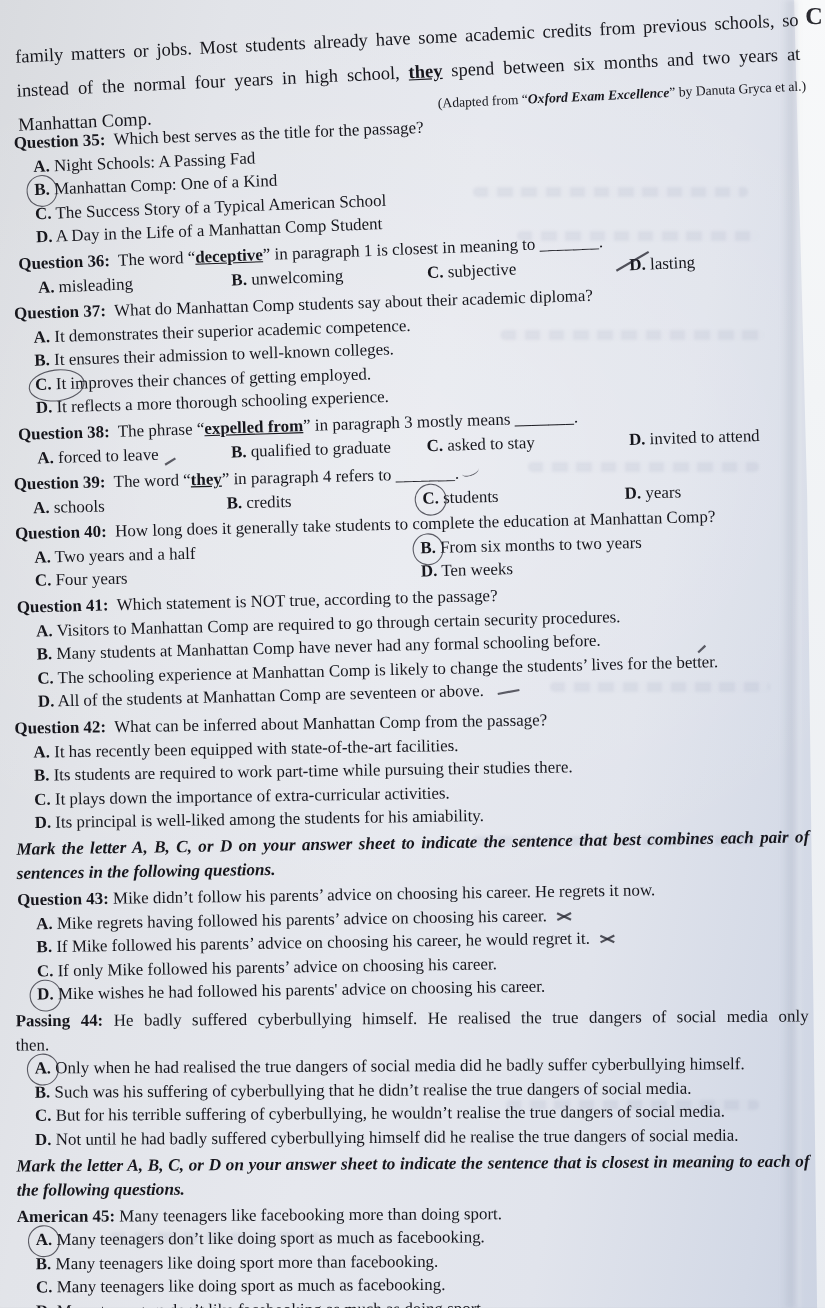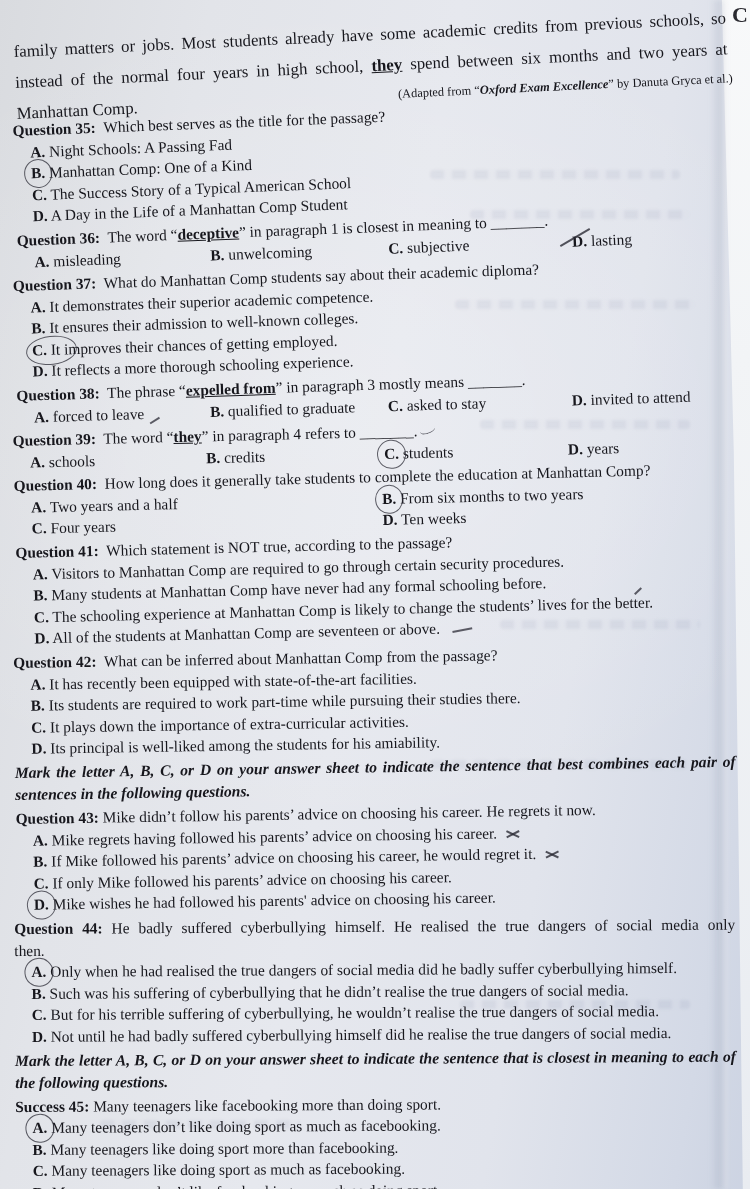--- a/index.html
+++ b/index.html
@@ -201,30 +201,30 @@
         <p class="opt"><span class="letter">A.</span> <span>Mike regrets having followed his parents’ advice on choosing his career.</span><span class="pen-x"></span></p>
         <p class="opt"><span class="letter">B.</span> <span>If Mike followed his parents’ advice on choosing his career, he would regret it.</span><span class="pen-x"></span></p>
         <p class="opt"><span class="letter">C.</span> <span>If only Mike followed his parents’ advice on choosing his career.</span></p>
         <p class="opt"><span class="letter pen-circle">D.</span> <span>Mike wishes he had followed his parents' advice on choosing his career.</span></p>
       </div>
     </section>
 
     <section class="sec r6">
 
       <div class="question">
-        <p class="stem wide"><span class="qlabel">Question 44:</span> <span>He badly suffered cyberbullying himself. He realised the true dangers of social media only then.</span></p>
+        <p class="stem wide"><span class="qlabel">Passing 44:</span> <span>He badly suffered cyberbullying himself. He realised the true dangers of social media only then.</span></p>
         <p class="opt"><span class="letter pen-circle">A.</span> <span>Only when he had realised the true dangers of social media did he badly suffer cyberbullying himself.</span></p>
         <p class="opt"><span class="letter">B.</span> <span>Such was his suffering of cyberbullying that he didn’t realise the true dangers of social media.</span></p>
         <p class="opt"><span class="letter">C.</span> <span>But for his terrible suffering of cyberbullying, he wouldn’t realise the true dangers of social media.</span></p>
         <p class="opt"><span class="letter">D.</span> <span>Not until he had badly suffered cyberbullying himself did he realise the true dangers of social media.</span></p>
       </div>
       <p class="instr">Mark the letter A, B, C, or D on your answer sheet to indicate the sentence that is closest in meaning to each of the following questions.</p>
 
       <div class="question">
-        <p class="stem"><span class="qlabel">Success 45:</span> <span>Many teenagers like facebooking more than doing sport.</span></p>
+        <p class="stem"><span class="qlabel">American 45:</span> <span>Many teenagers like facebooking more than doing sport.</span></p>
         <p class="opt"><span class="letter pen-circle">A.</span> <span>Many teenagers don’t like doing sport as much as facebooking.</span></p>
         <p class="opt"><span class="letter">B.</span> <span>Many teenagers like doing sport more than facebooking.</span></p>
         <p class="opt"><span class="letter">C.</span> <span>Many teenagers like doing sport as much as facebooking.</span></p>
         <p class="opt"><span class="letter">D.</span> <span>Many teenagers don’t like facebooking as much as doing sport.</span></p>
       </div>
     </section>
 
   </div>
 </div>
 

